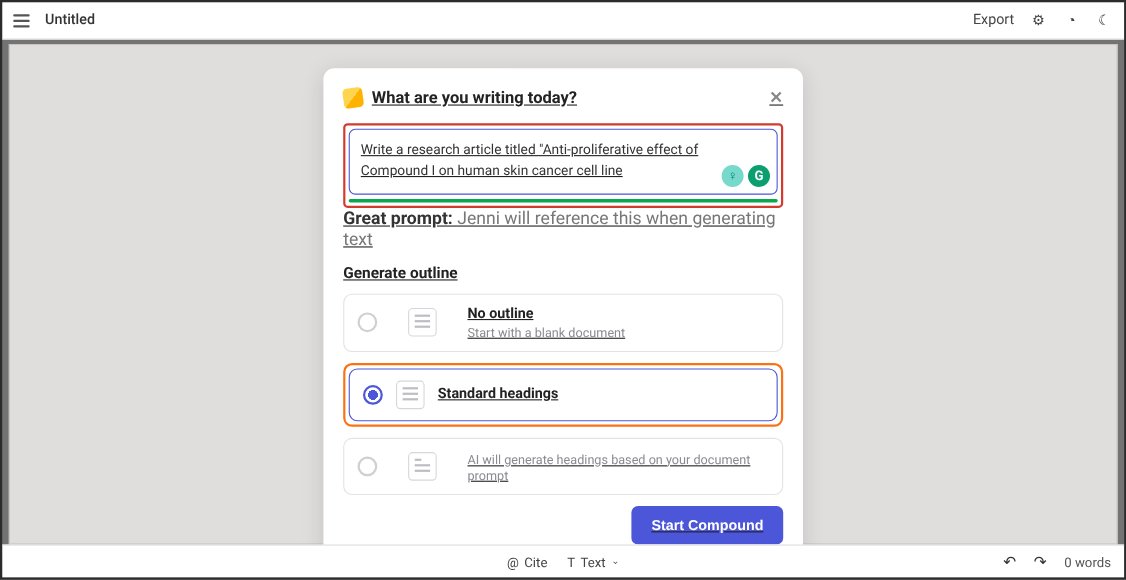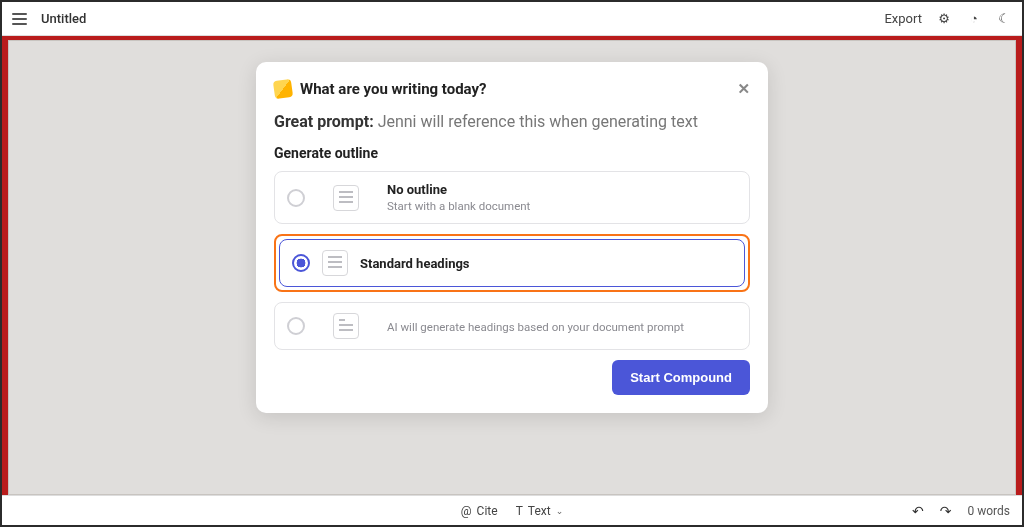--- a/index.html
+++ b/index.html
@@ -1,34 +1,34 @@
 <!DOCTYPE html>
 <html><head>
 <meta charset="utf-8">
 <style>
   * { box-sizing: border-box; }
   html, body { margin:0; padding:0; height:100%; font-family: -apple-system, BlinkMacSystemFont, "Segoe UI", Roboto, sans-serif; }
   body { background:#e7e6e5; color:#222; }
 
-  .app-frame { width:1024px; height:527px; margin:0; position:relative; overflow:hidden; border:2px solid #2b2b2b; background:#b91c1c;}
+  .app-frame { width:1024px; height:527px; margin:0; position:relative; overflow:hidden; border:2px solid #2b2b2b; background:#737373;}
 
   
   .topbar { display:flex; align-items:center; justify-content:space-between; height:34px; padding:0 10px; background:#fff; border-bottom:1px solid #ddd; font-size:13px;}
   .top-left { display:flex; align-items:center; gap:14px;}
   .ham-icon { display:inline-block; width:15px; height:12px; cursor:pointer;}
   .ham-icon span { display:block; height:2px; background:#555; margin-bottom:3px; border-radius:1px;}
   .top-right { display:flex; align-items:center; gap:14px; color:#444;}
   .ticon { width:16px; height:16px; display:inline-flex; align-items:center; justify-content:center; cursor:pointer;}
   .title { font-weight:500; color:#333; }
 
   
   .work-area { position:absolute; top:34px; left:0; right:0; bottom:30px; background:#e0dedc; border:1px solid #c8c4c0; margin:4px 6px 0 6px; }
 
   
-  .modal { position:absolute; width:512px; left:50%; transform:translateX(-50%); top:60px; background:#fff; border-radius:10px; box-shadow:0 4px 20px rgba(0,0,0,0.12); padding:18px 18px 18px 18px; }
+  .modal { position:absolute; width:436px; left:50%; transform:translateX(-50%); top:60px; background:#fff; border-radius:10px; box-shadow:0 4px 20px rgba(0,0,0,0.12); padding:18px 18px 18px 18px;text-decoration:underline; }
   .modal-head { display:flex; align-items:center; justify-content:space-between; font-weight:700; font-size:15px; margin-bottom:14px;}
   .modal-head .lh { display:flex; align-items:center; gap:8px; }
   .close-x { color:#888; cursor:pointer; font-size:15px; }
   .wave { display:inline-block; width:18px;height:18px; background:linear-gradient(135deg,#ffd54f 50%,#ffb300 50%); border-radius:4px; transform:rotate(-8deg); }
 
   .prompt-outer { border:2px solid #d43b2f; border-radius:4px; padding:3px; }
   .prompt-box { position:relative; border:1.5px solid #4b56d8; border-radius:6px; padding:10px 52px 10px 10px; font-size:12.5px; color:#333; line-height:1.5; min-height:56px; }
   .badges { position:absolute; right:6px; bottom:6px; display:flex; gap:4px; }
   .badge { width:20px; height:20px; border-radius:50%; display:flex; align-items:center; justify-content:center; font-size:12px; color:#fff; }
   .b1 { background:#76d9cc; color:#05806f; }
@@ -87,20 +87,30 @@
 
   <div class="modal">
     <div class="modal-head">
       <div class="lh">
         <span class="wave"></span>
         <span>What are you writing today?</span>
       </div>
       <span class="close-x">✕</span>
     </div>
 
+    <div class="prompt-outer">
+      <div class="prompt-box">
+        <span>Write a research article titled "Anti-proliferative effect of Compound I on human skin cancer cell line</span>
+        <div class="badges">
+          <span class="badge b1">♀</span>
+          <span class="badge b2">G</span>
+        </div>
+      </div>
+      <div class="green-bar"></div>
+    </div>
 
     <div class="helper">
       <b>Great prompt:</b>
       <span>Jenni will reference this when generating text</span>
     </div>
 
     <div class="section-title">Generate outline</div>
 
     <div class="opt">
       <span class="radio"></span>

